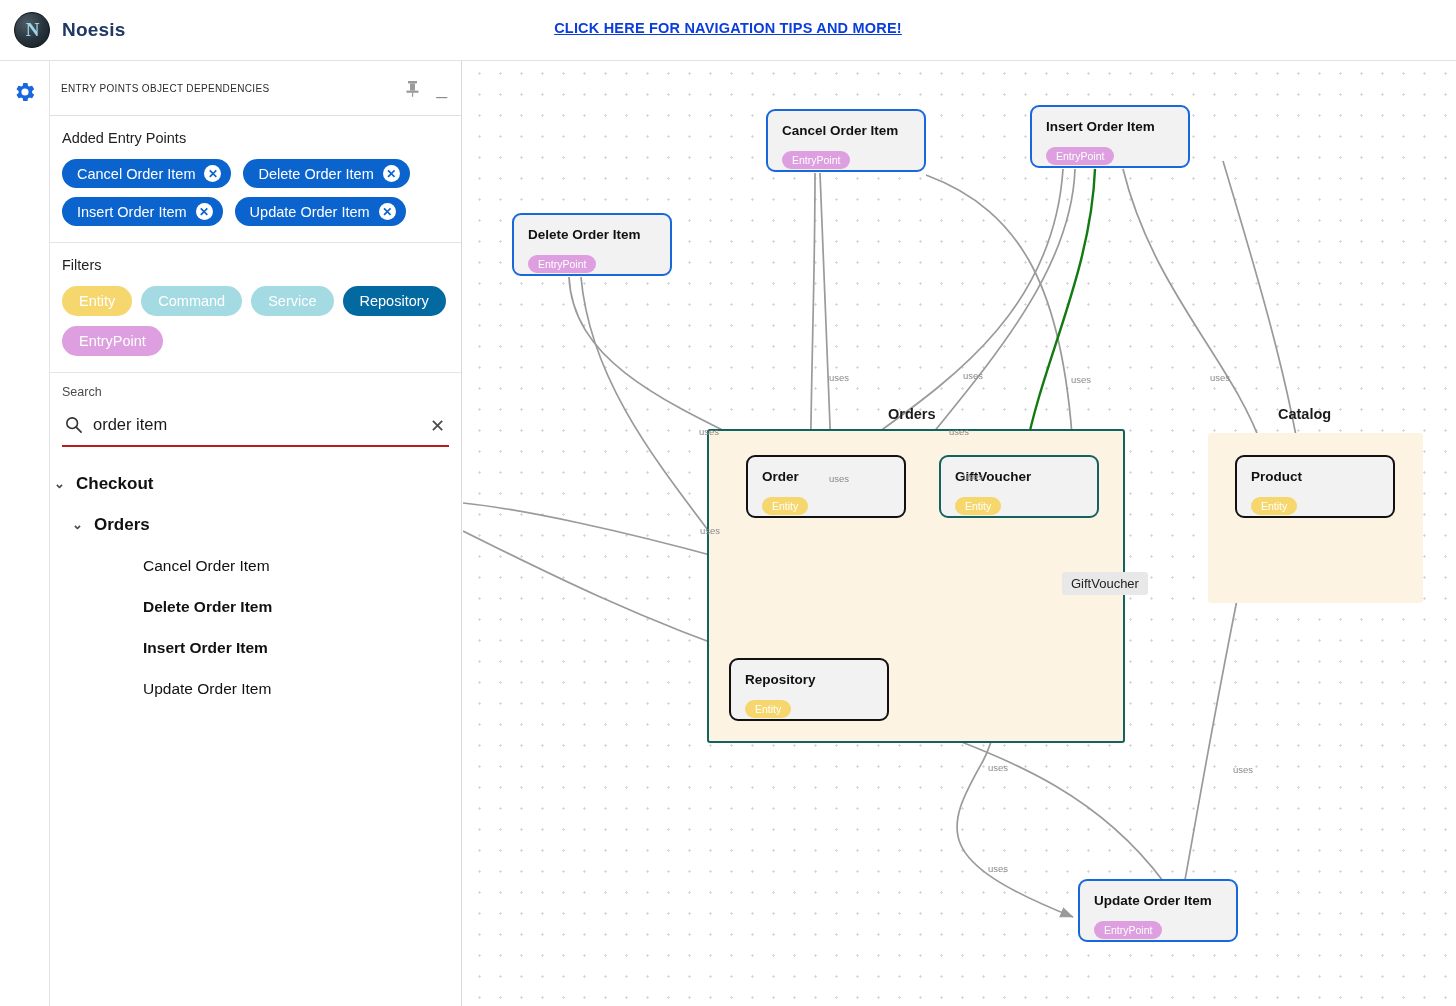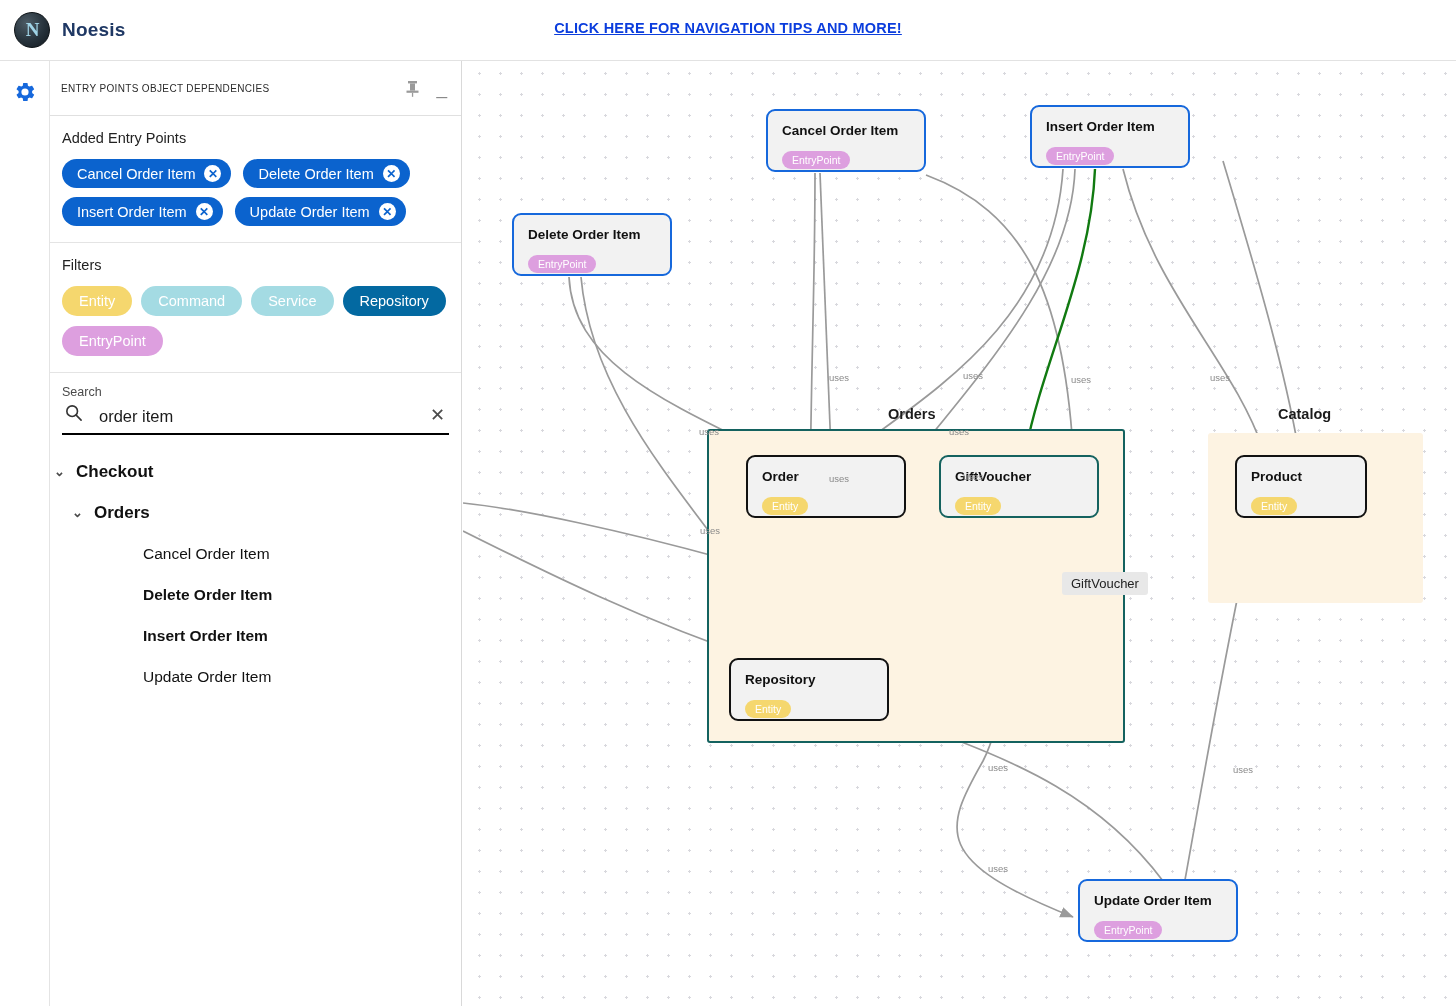--- a/index.html
+++ b/index.html
@@ -79,24 +79,24 @@
     font-size: 12px; font-weight: bold; line-height: 1;
   }
 
   .filter-chips { display: flex; flex-wrap: wrap; gap: 10px 9px; }
   .chip-f {
     border-radius: 999px; padding: 7px 17px; font-size: 14.5px;
     color: #ffffff; cursor: pointer; user-select: none;
   }
 
   .search-wrap { padding: 12px 12px 0 12px; }
-  .search-label { font-size: 12.5px; color: #4a4a4a; margin-bottom: 0; }
+  .search-label { font-size: 12.5px; color: #4a4a4a; margin-bottom: 12px; }
   .search-row {
-    display: flex; align-items: flex-end; gap: 16px;
-    border-bottom: 2px solid #000000; padding: 4px 2px 7px 2px;
+    display: flex; align-items: flex-start; gap: 10px;
+    border-bottom: 2px solid #b91c1c; padding: 4px 2px 7px 2px;
   }
   .search-input {
     flex: 1; border: none; outline: none; font-size: 16.5px;
     color: #1b1b1b; background: transparent;
     font-family: "Liberation Sans", sans-serif;
   }
   .search-clear { color: #4b4b4b; font-size: 18px; cursor: pointer; padding: 0 2px; }
 
   .tree { padding: 16px 0 0 0; }
   .tree-row {
@@ -317,21 +317,21 @@
   <div class="node dark" style="left:283px; top:394px; width:160px; height:63px;">
     <div class="node-title">Order</div>
     <div class="node-tag" style="background:#f5d76e;">Entity</div>
   </div>
 
   <div class="node teal" style="left:476px; top:394px; width:160px; height:63px;">
     <div class="node-title">GiftVoucher</div>
     <div class="node-tag" style="background:#f5d76e;">Entity</div>
   </div>
 
-  <div class="node dark" style="left:772px; top:394px; width:132px; height:63px;">
+  <div class="node dark" style="left:772px; top:394px; width:160px; height:63px;">
     <div class="node-title">Product</div>
     <div class="node-tag" style="background:#f5d76e;">Entity</div>
   </div>
 
   <div class="node dark" style="left:266px; top:597px; width:160px; height:63px;">
     <div class="node-title">Repository</div>
     <div class="node-tag" style="background:#f5d76e;">Entity</div>
   </div>
 
   <div class="node blue" style="left:615px; top:818px; width:160px; height:63px;">

